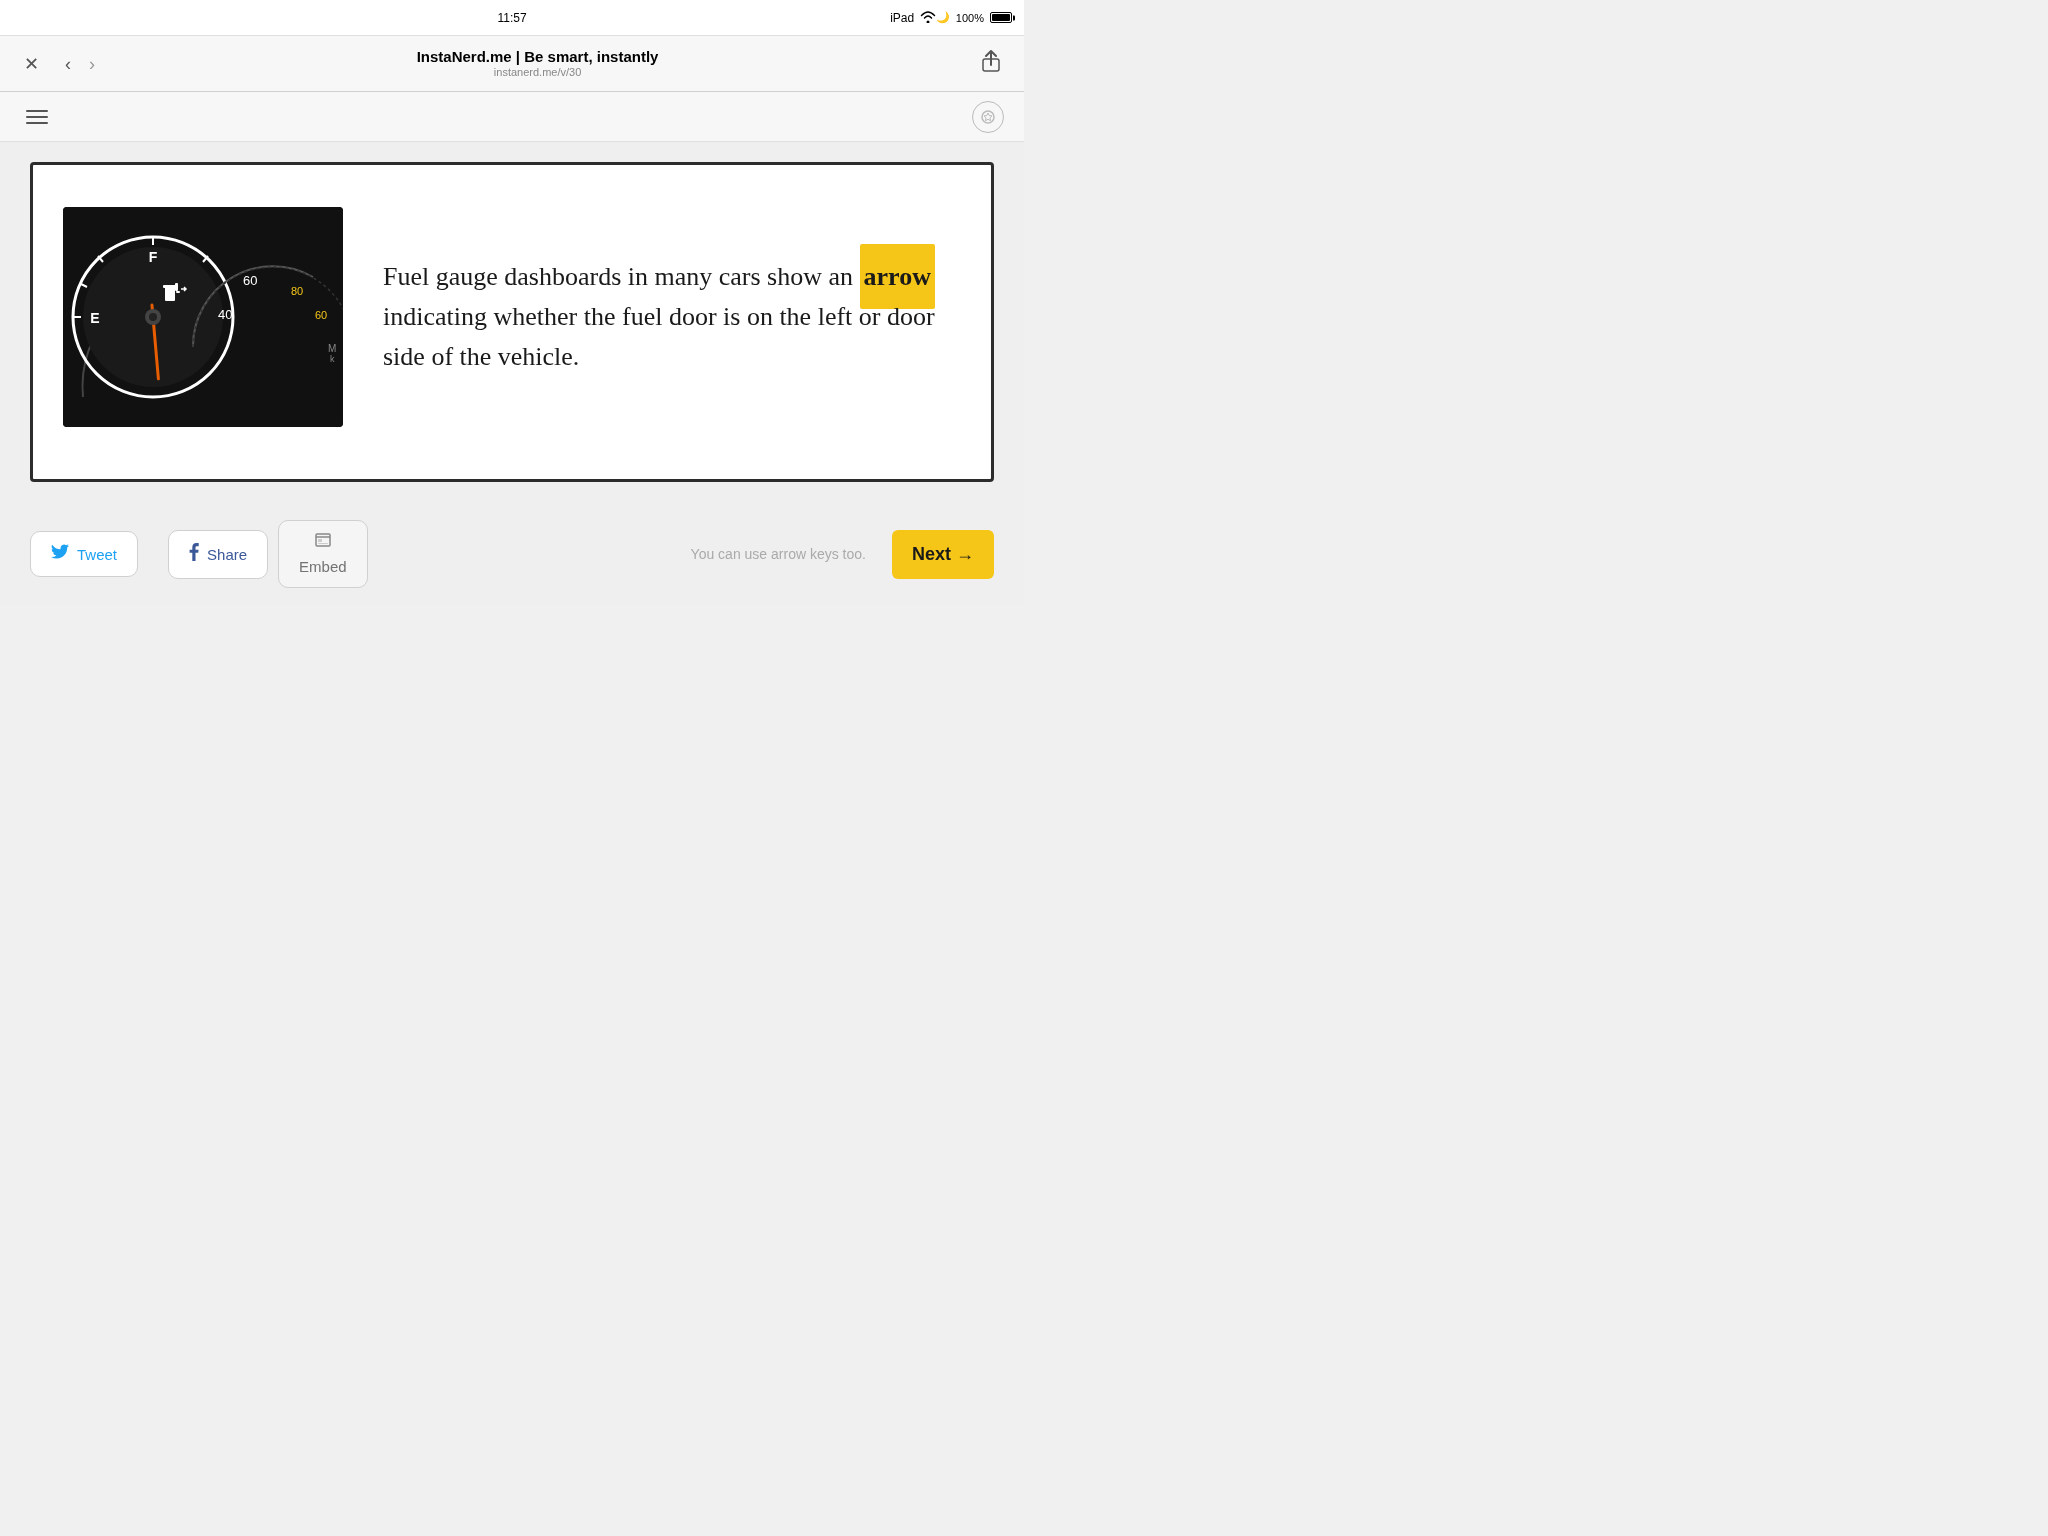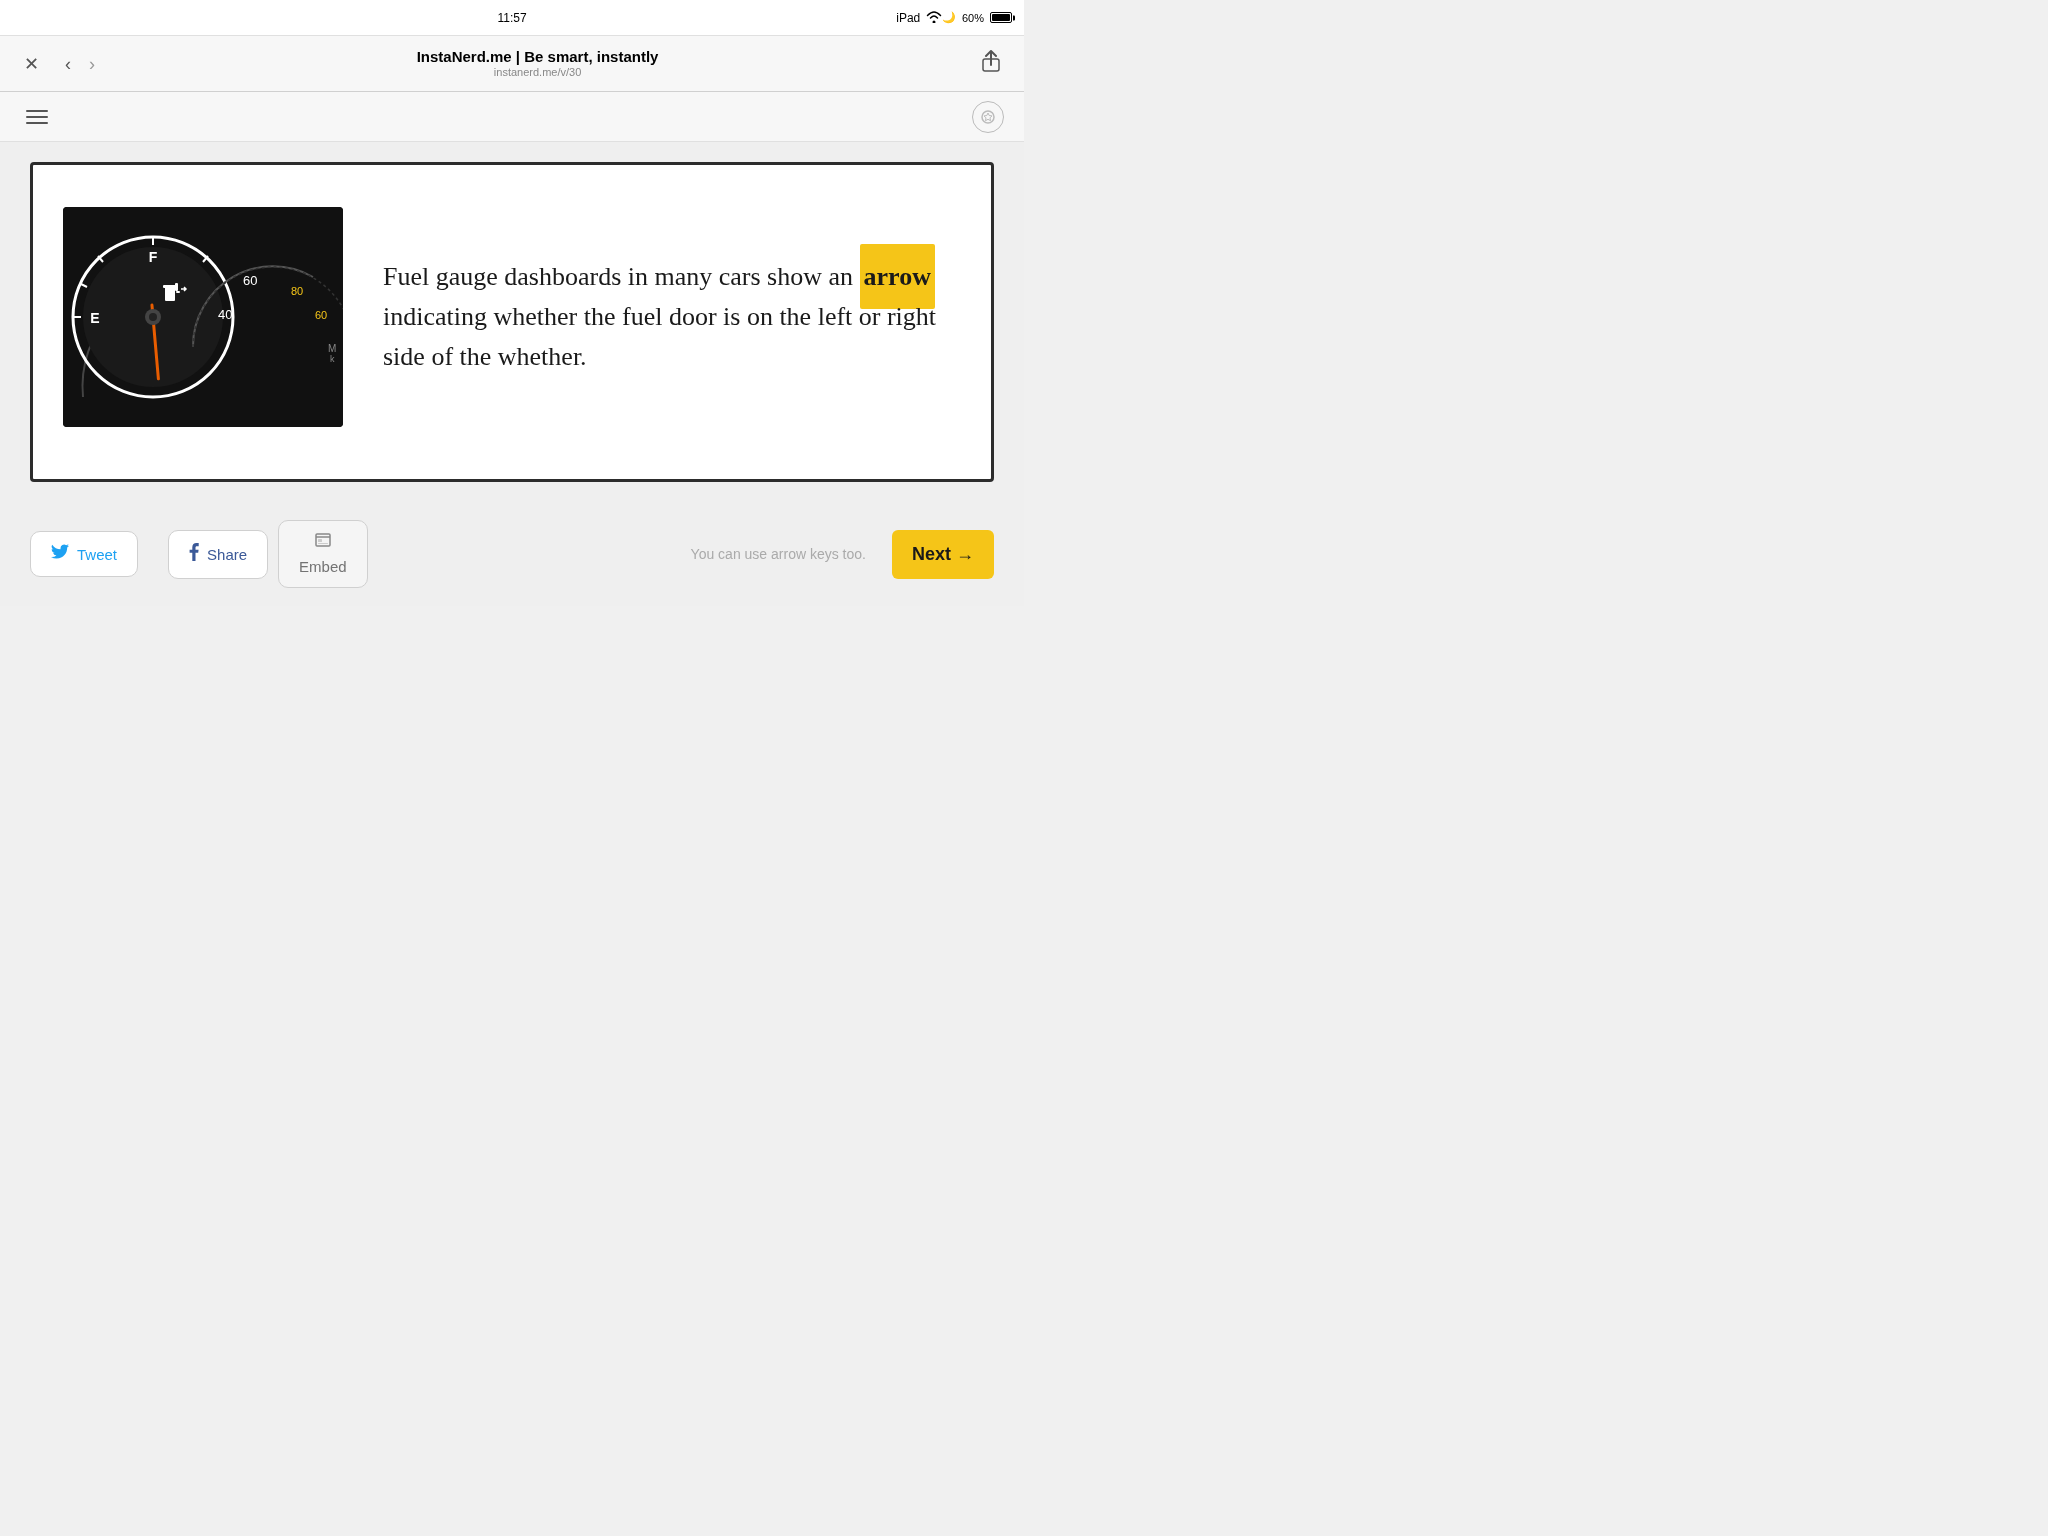--- a/index.html
+++ b/index.html
@@ -266,21 +266,21 @@
       <svg width="16" height="12" viewBox="0 0 16 12" fill="none">
         <path d="M8 9.5a1.5 1.5 0 100 3 1.5 1.5 0 000-3z" fill="#000"></path>
         <path d="M4.5 7C5.9 5.6 6.9 5 8 5s2.1.6 3.5 2" stroke="#000" stroke-width="1.5" stroke-linecap="round" fill="none"></path>
         <path d="M1.5 4.5C3.7 2.3 5.7 1 8 1s4.3 1.3 6.5 3.5" stroke="#000" stroke-width="1.5" stroke-linecap="round" fill="none"></path>
       </svg>
     </span>
   </div>
   <div class="status-center">11:57</div>
   <div class="status-right">
     <span style="font-size:11px;">🌙</span>
-    <span style="font-size:11px;">60%</span>
+    <span style="font-size:11px;">100%</span>
     <div class="battery-bar">
       <div class="battery-fill"></div>
     </div>
   </div>
 </div>
 
 <div class="browser-chrome">
   <button class="close-btn">✕</button>
   <div class="nav-buttons">
     <button class="nav-btn active">‹</button>
@@ -376,21 +376,21 @@
           <text x="18" y="-52" fill="#f5c518" font-size="11">80</text>
           <text x="42" y="-28" fill="#f5c518" font-size="11">60</text>
 
           <text x="55" y="5" fill="#888" font-size="10">M</text>
           <text x="57" y="15" fill="#888" font-size="9">k</text>
         </g>
       </svg>
     </div>
 
     <div class="card-text">
-      <span>Fuel gauge dashboards in many cars show an </span><span class="highlight-word">arrow</span><span> indicating whether the fuel door is on the left or right side of the whether.</span>
+      <span>Fuel gauge dashboards in many cars show an </span><span class="highlight-word">arrow</span><span> indicating whether the fuel door is on the left or door side of the vehicle.</span>
     </div>
   </div>
 </div>
 
 <div class="action-bar">
   <button class="action-btn tweet-btn">
     <span class="tweet-icon">
       <svg width="18" height="15" viewBox="0 0 18 15" fill="#1da1f2">
         <path d="M18 1.77a7.4 7.4 0 01-2.12.58A3.7 3.7 0 0017.5.27a7.4 7.4 0 01-2.34.9A3.7 3.7 0 009.5 4.5c0 .29.03.57.1.84A10.5 10.5 0 011.26.68a3.7 3.7 0 001.14 4.93A3.68 3.68 0 01.72 5.1v.04a3.7 3.7 0 002.96 3.62 3.73 3.73 0 01-1.67.06 3.7 3.7 0 003.45 2.57A7.42 7.42 0 010 12.93a10.47 10.47 0 005.67 1.66c6.8 0 10.52-5.63 10.52-10.52l-.01-.48A7.5 7.5 0 0018 1.77z"></path>
       </svg>

